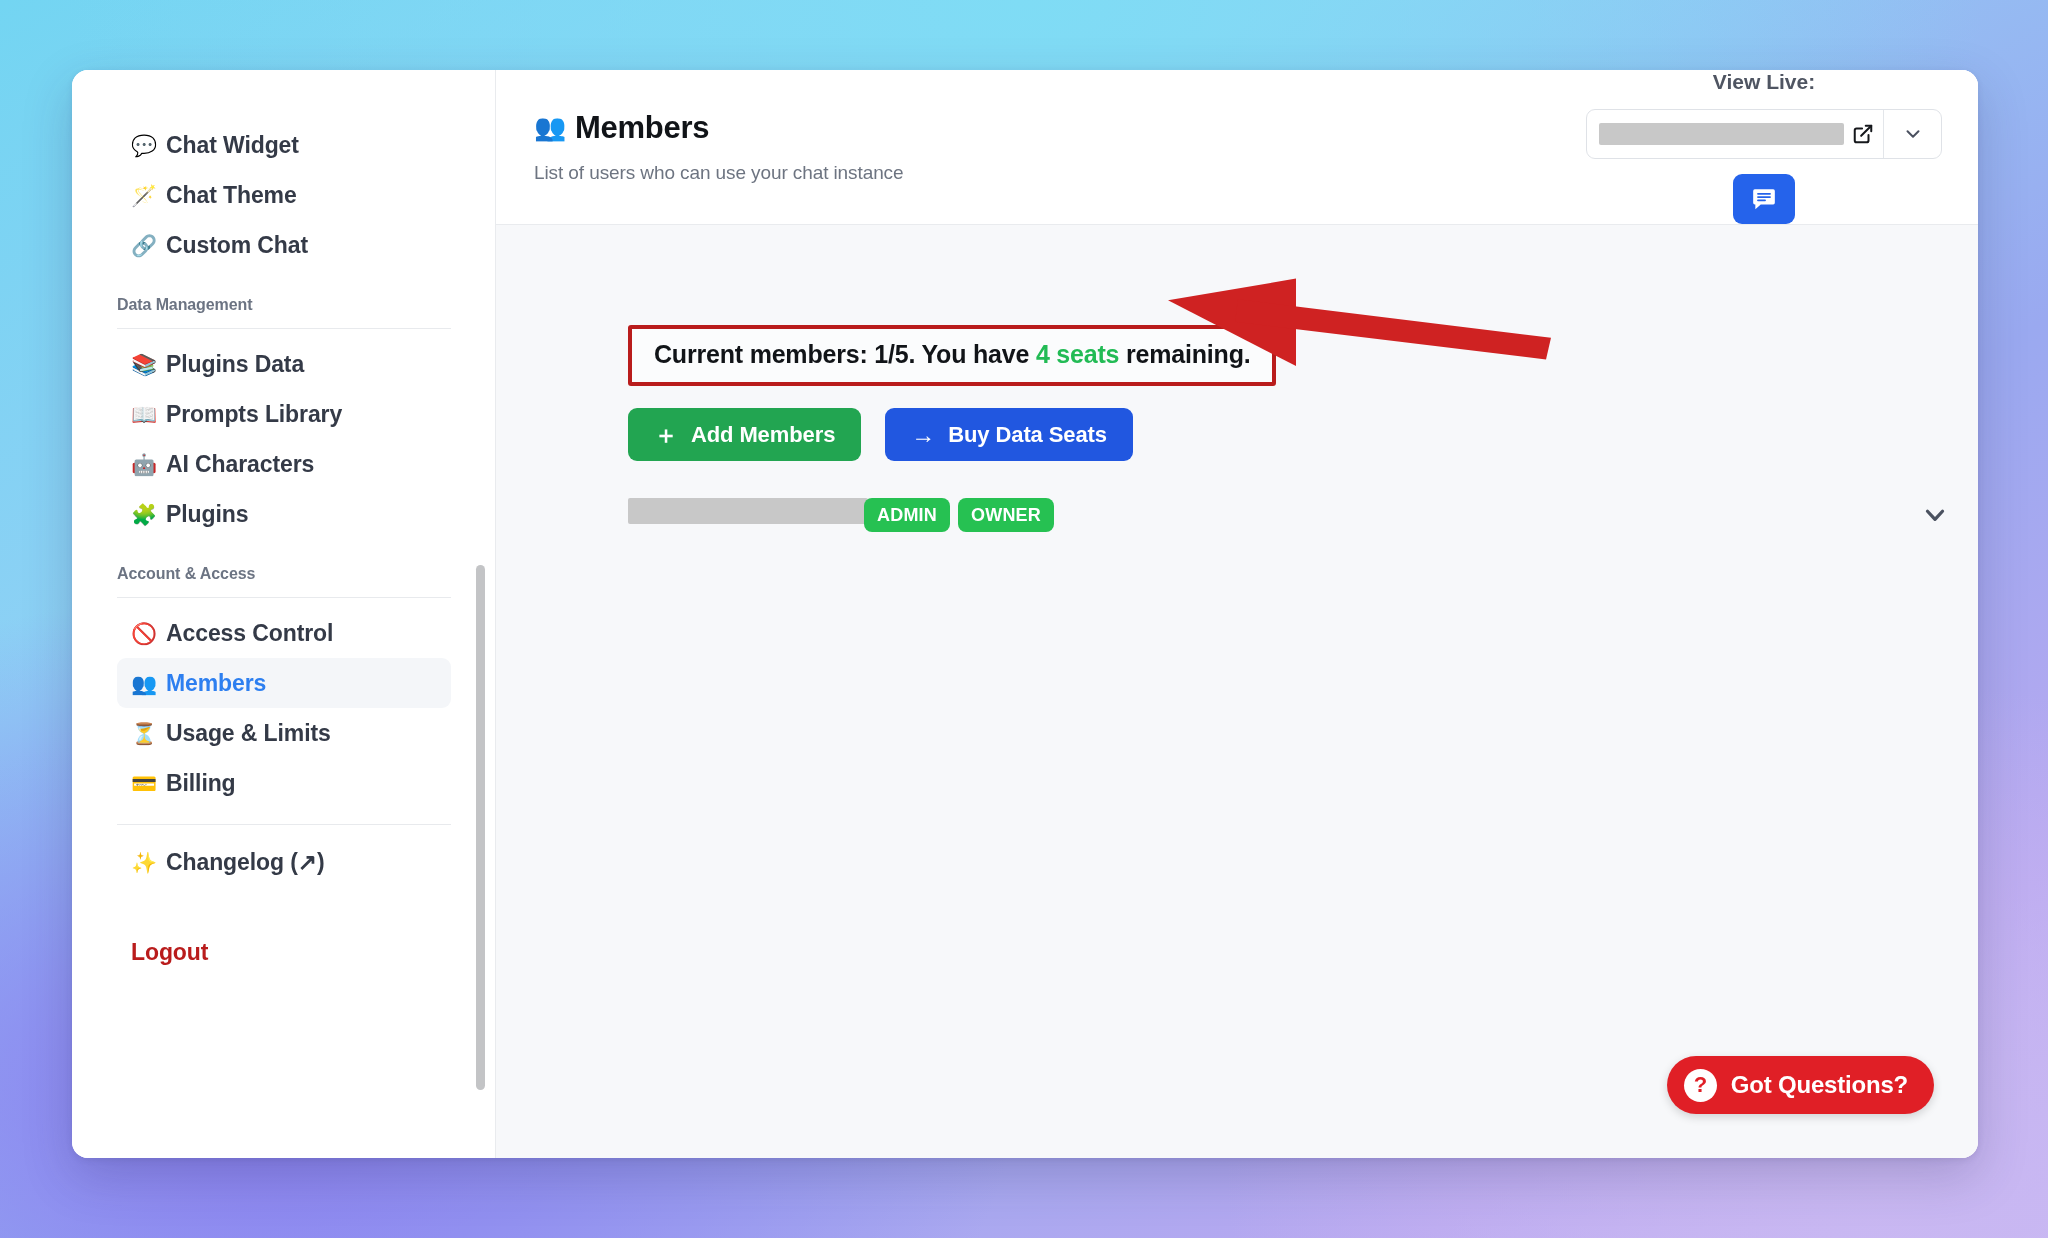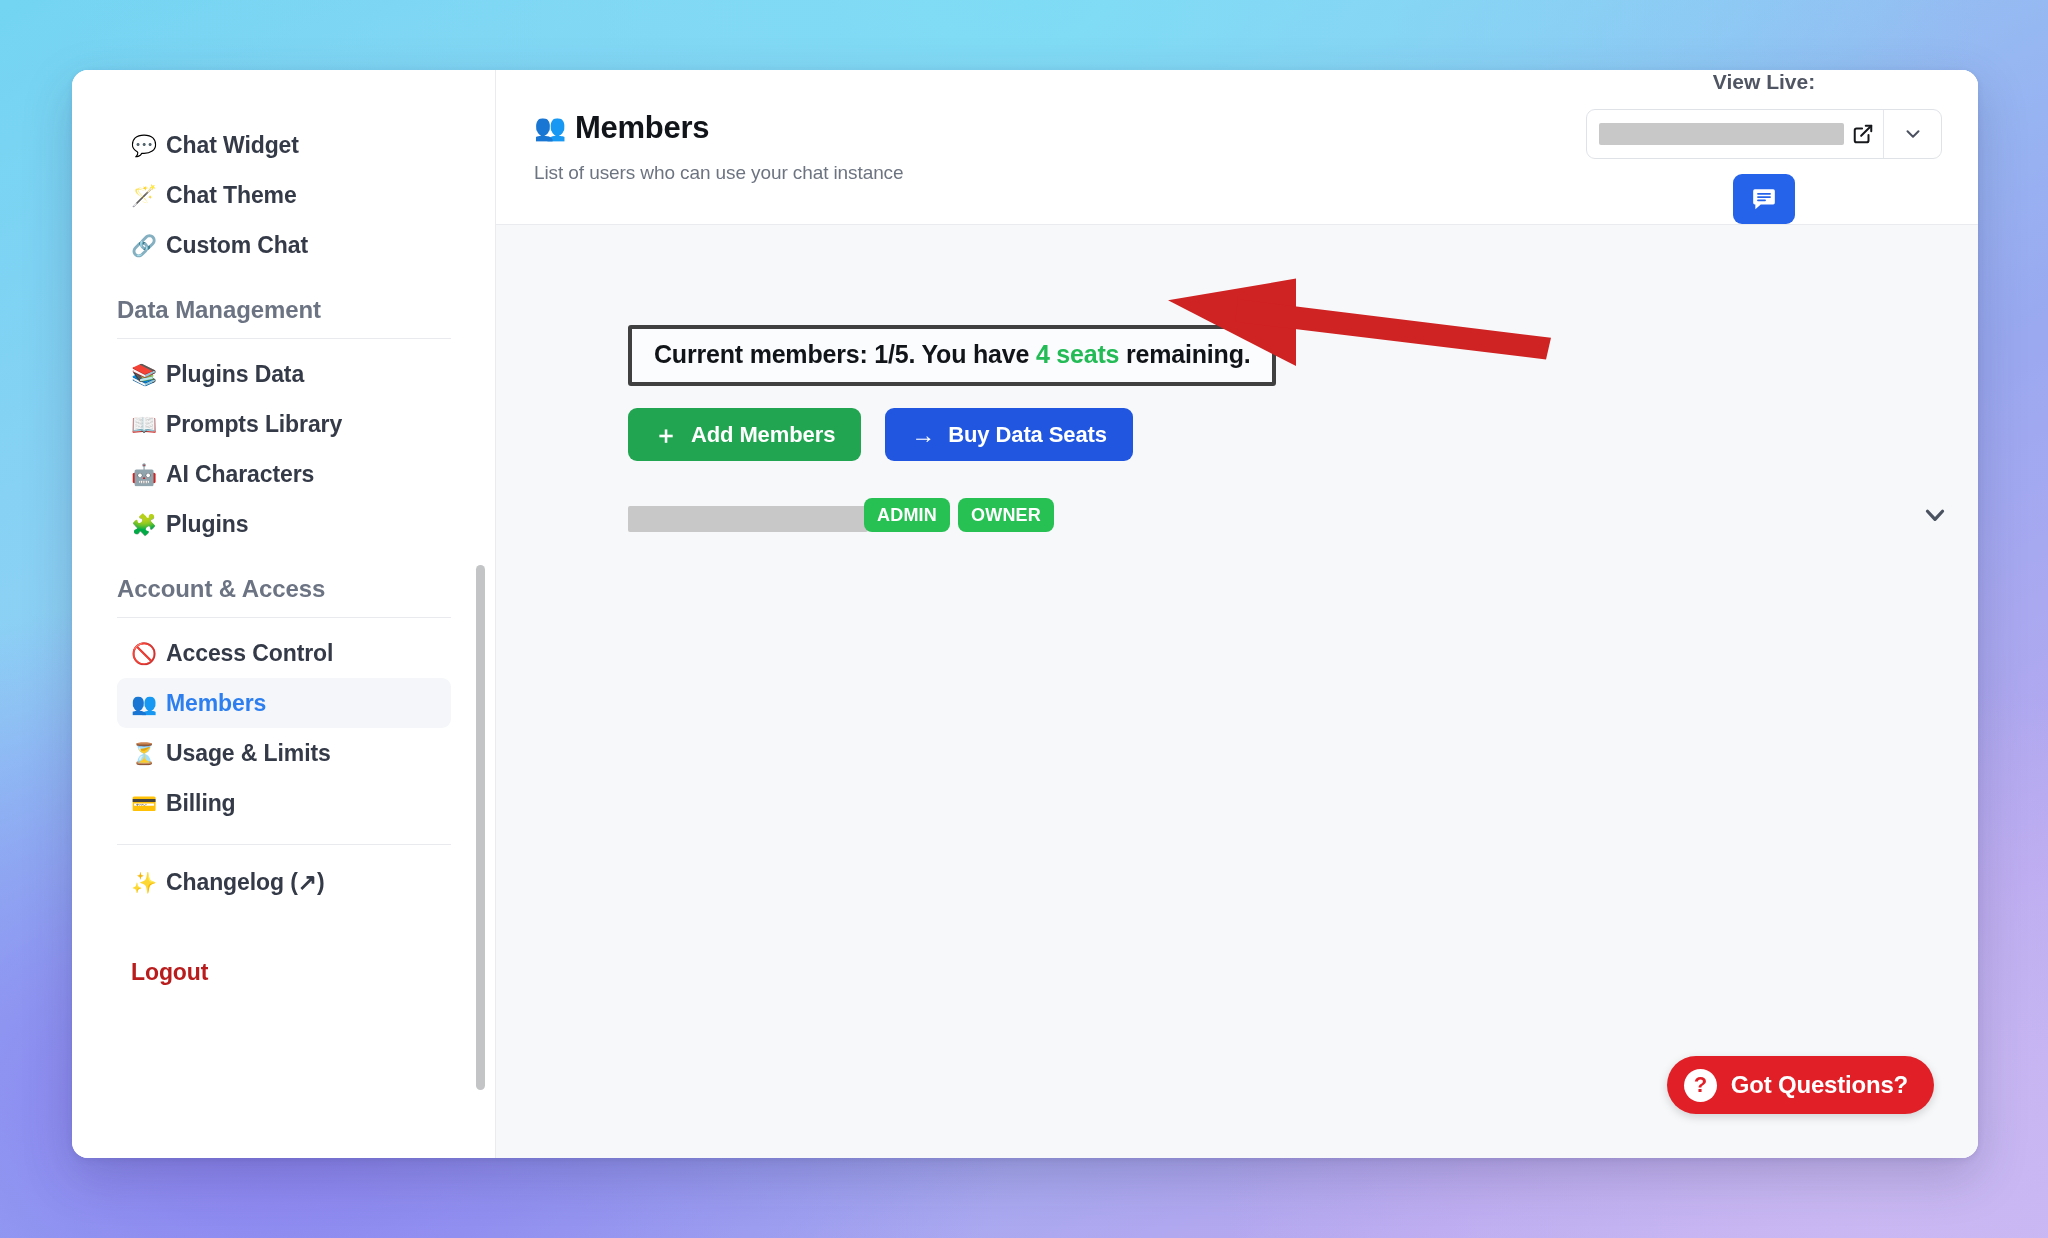--- a/index.html
+++ b/index.html
@@ -74,21 +74,21 @@
     background: #f4f6f9;
     color: #2d7ff0;
   }
   .nav-item.logout {
     color: #b91c1c;
     font-weight: 700;
     padding-left: 14px;
   }
 
   .nav-group-title {
-    font-size: 24px;
+    font-size: 16px;
     font-weight: 700;
     color: #6c7483;
     letter-spacing: -0.1px;
     padding: 0 0 0 0;
     margin: 26px 0 0 0;
   }
   .nav-divider {
     height: 1px;
     background: #e8eaed;
     margin: 14px 0 10px 0;
@@ -217,21 +217,21 @@
   .content {
     flex: 1 1 auto;
     position: relative;
     padding: 100px 0 0 0;
     overflow: hidden;
   }
   .content-inner { padding-left: 132px; }
 
   .seats-banner {
     display: inline-block;
-    border: 4px solid #404040;
+    border: 4px solid #b91c1c;
     border-radius: 3px;
     background: #fbfcfd;
     padding: 11px 22px 13px 22px;
     font-size: 25px;
     font-weight: 700;
     color: #111418;
     letter-spacing: -0.2px;
   }
   .seats-banner .hl { color: #22bb55; }
 
@@ -261,21 +261,21 @@
   .btn-blue  { background: #2157e0; }
 
   .member-row {
     display: flex;
     align-items: center;
     margin-top: 37px;
     width: 1048px;
     padding-right: 10px;
     position: relative;
   }
-  .member-left { display: flex; align-items: flex-end; gap: 0; }
+  .member-left { display: flex; align-items: flex-start; gap: 0; }
   .redacted-email {
     width: 240px;
     height: 26px;
     background: #c8c8c8;
     border-radius: 2px;
   }
   .badge {
     display: inline-flex;
     align-items: center;
     justify-content: center;

